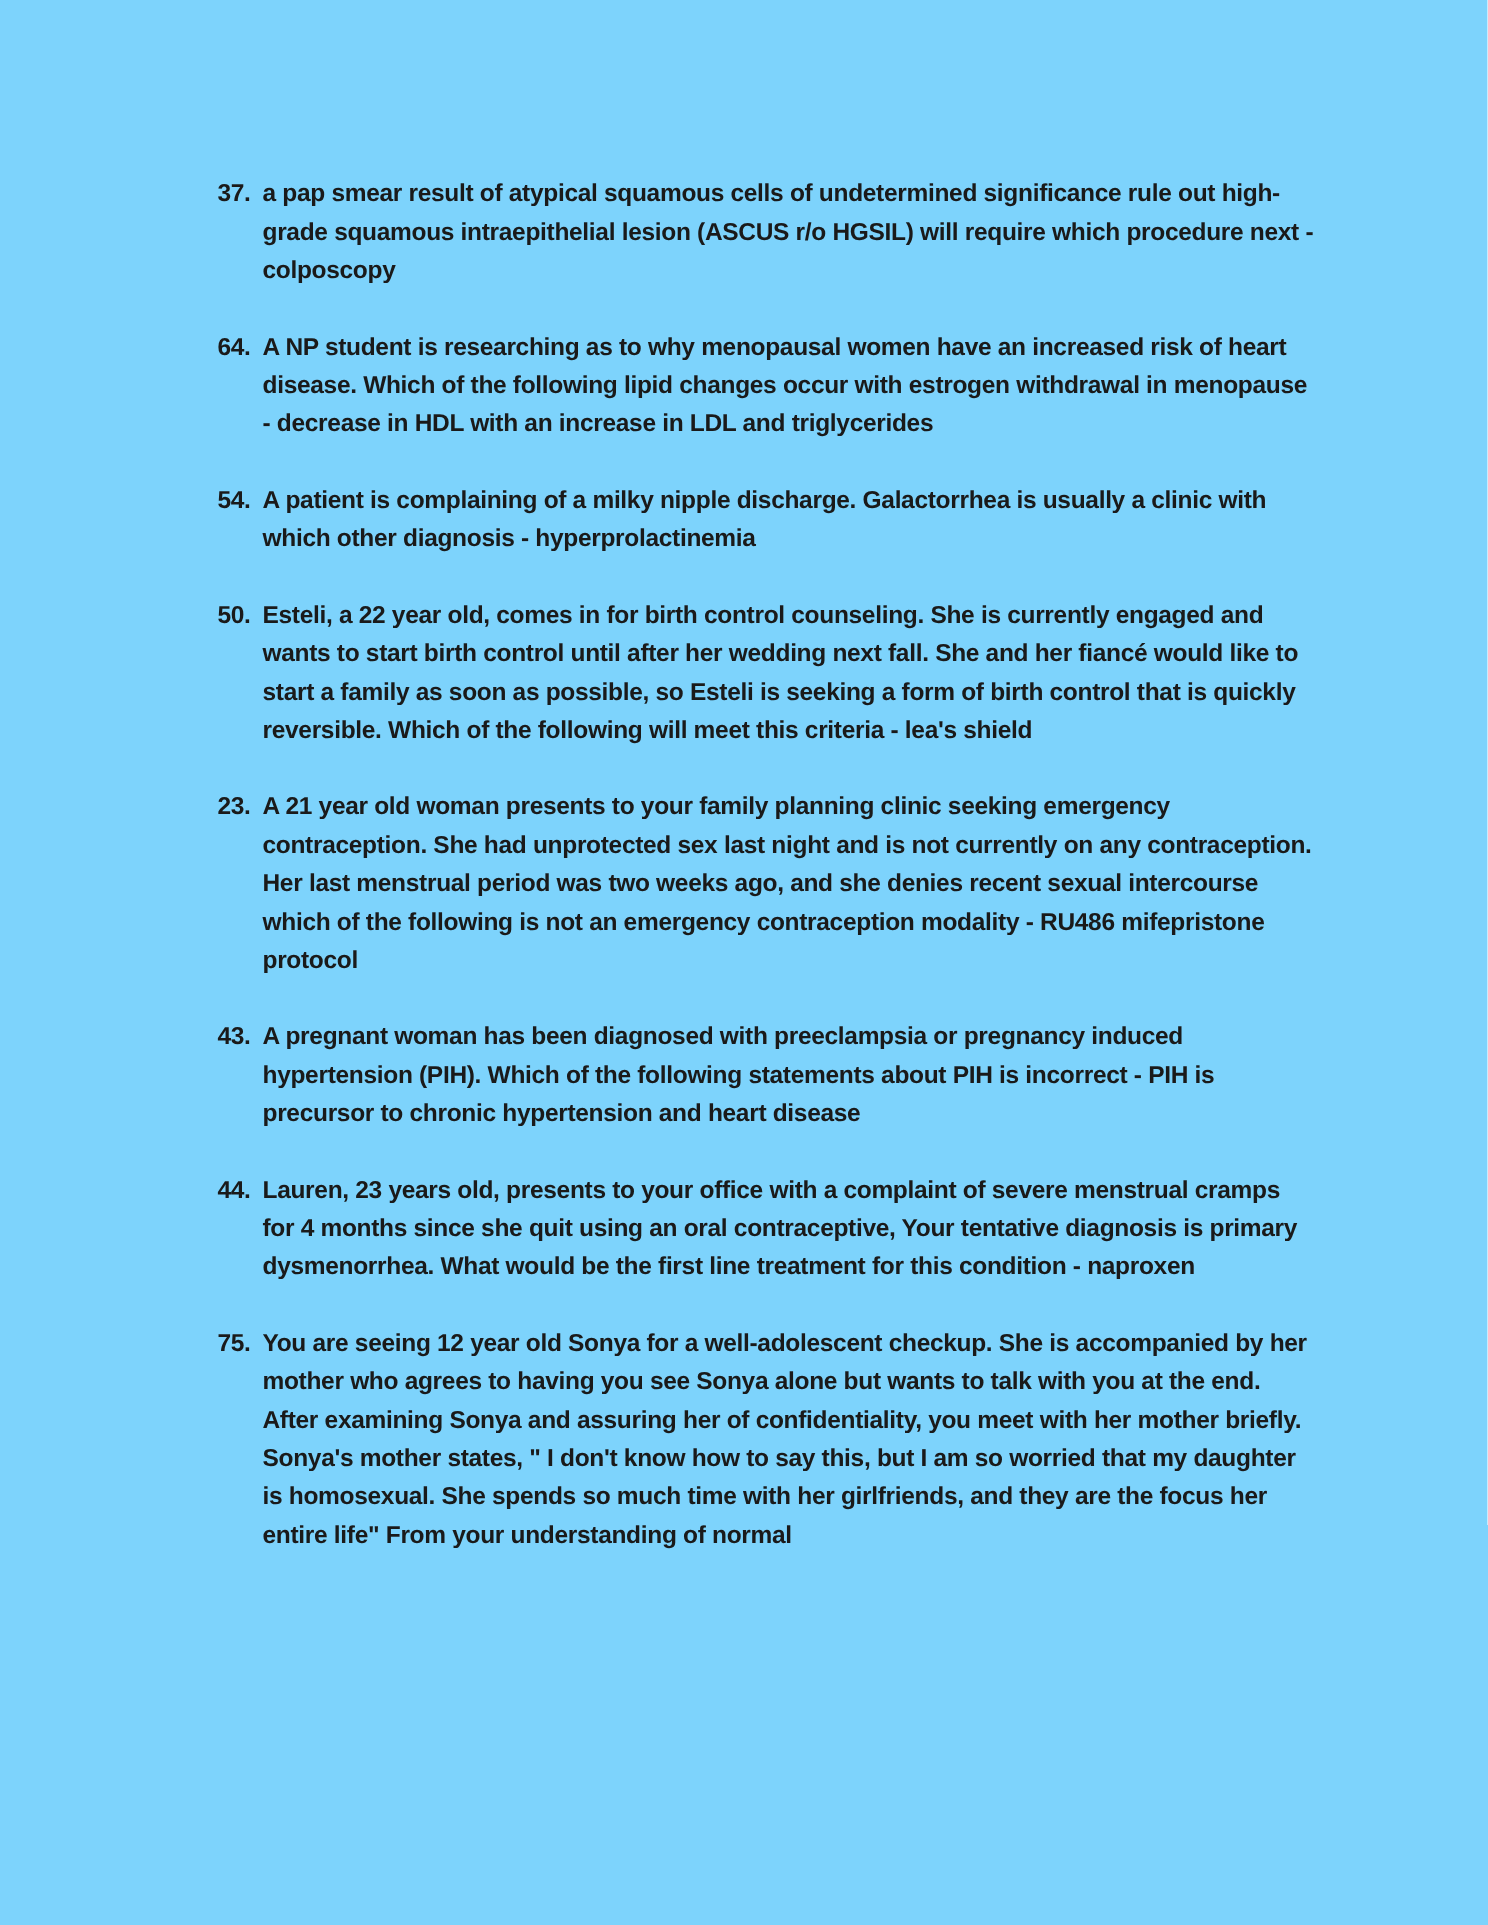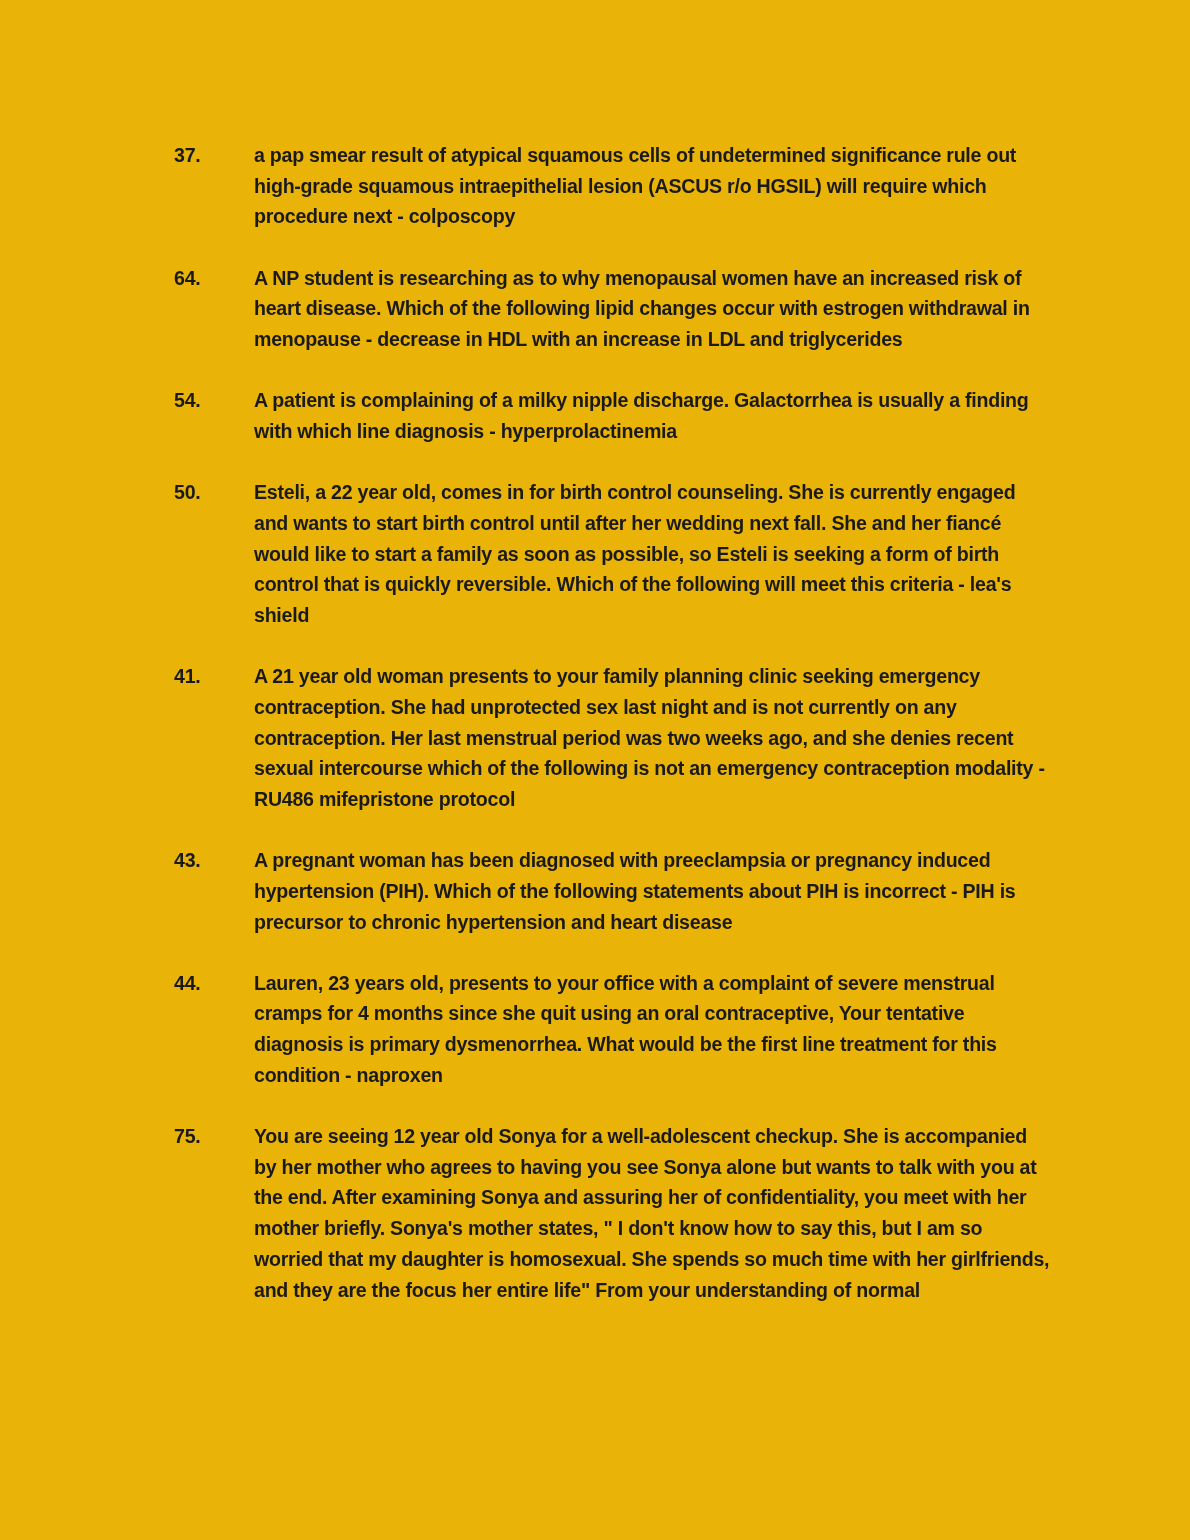--- a/index.html
+++ b/index.html
@@ -14,21 +14,21 @@
     overflow: hidden;
     font-family: "Liberation Sans", "DejaVu Sans", sans-serif;
     color: #1a1a1a;
   }
   .page {
     position: absolute;
     left: 0;
     top: 0;
     width: 1190px;
     height: 1540px;
-    background: #eab308;
+    background: #7dd3fc;
   }
   .qlist {
     position: absolute;
     left: 174px;
     top: 140px;
     width: 880px;
     margin: 0;
     padding: 0;
     list-style: none;
   }
@@ -42,46 +42,45 @@
     margin: 0 0 30.5px 0;
   }
   .qnum {
     flex: 0 0 36px;
     width: 36px;
     white-space: nowrap;
   }
   .qtext {
     flex: 1 1 auto;
     width: 844px;
-    margin-left: 44px;
   }
 </style>
 </head>
 <body>
 
 <div class="page">
   <ol class="qlist">
     <li class="qitem">
       <span class="qnum">37.</span>
       <span class="qtext">a pap smear result of atypical squamous cells of undetermined significance rule out high-grade squamous intraepithelial lesion (ASCUS r/o HGSIL) will require which procedure next - colposcopy</span>
     </li>
     <li class="qitem">
       <span class="qnum">64.</span>
       <span class="qtext">A NP student is researching as to why menopausal women have an increased risk of heart disease. Which of the following lipid changes occur with estrogen withdrawal in menopause - decrease in HDL with an increase in LDL and triglycerides</span>
     </li>
     <li class="qitem">
       <span class="qnum">54.</span>
-      <span class="qtext">A patient is complaining of a milky nipple discharge. Galactorrhea is usually a finding with which line diagnosis - hyperprolactinemia</span>
+      <span class="qtext">A patient is complaining of a milky nipple discharge. Galactorrhea is usually a clinic with which other diagnosis - hyperprolactinemia</span>
     </li>
     <li class="qitem">
       <span class="qnum">50.</span>
       <span class="qtext">Esteli, a 22 year old, comes in for birth control counseling. She is currently engaged and wants to start birth control until after her wedding next fall. She and her fiancé would like to start a family as soon as possible, so Esteli is seeking a form of birth control that is quickly reversible. Which of the following will meet this criteria - lea's shield</span>
     </li>
     <li class="qitem">
-      <span class="qnum">41.</span>
+      <span class="qnum">23.</span>
       <span class="qtext">A 21 year old woman presents to your family planning clinic seeking emergency contraception. She had unprotected sex last night and is not currently on any contraception. Her last menstrual period was two weeks ago, and she denies recent sexual intercourse which of the following is not an emergency contraception modality - RU486 mifepristone protocol</span>
     </li>
     <li class="qitem">
       <span class="qnum">43.</span>
       <span class="qtext">A pregnant woman has been diagnosed with preeclampsia or pregnancy induced hypertension (PIH). Which of the following statements about PIH is incorrect - PIH is precursor to chronic hypertension and heart disease</span>
     </li>
     <li class="qitem">
       <span class="qnum">44.</span>
       <span class="qtext">Lauren, 23 years old, presents to your office with a complaint of severe menstrual cramps for 4 months since she quit using an oral contraceptive, Your tentative diagnosis is primary dysmenorrhea. What would be the first line treatment for this condition - naproxen</span>
     </li>

